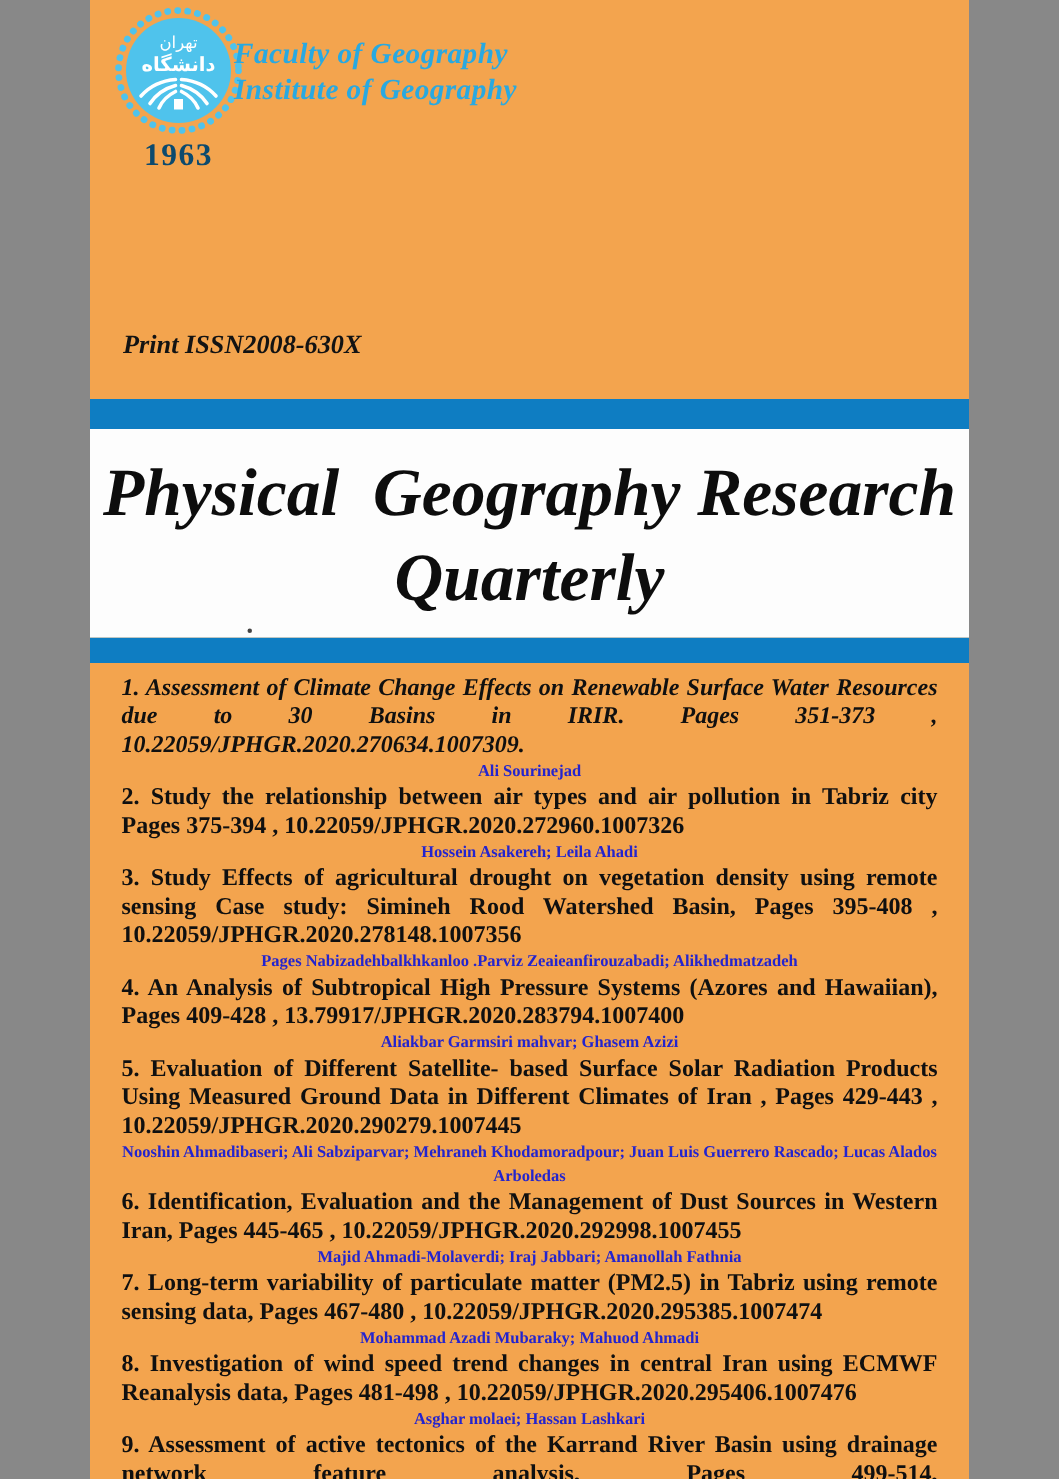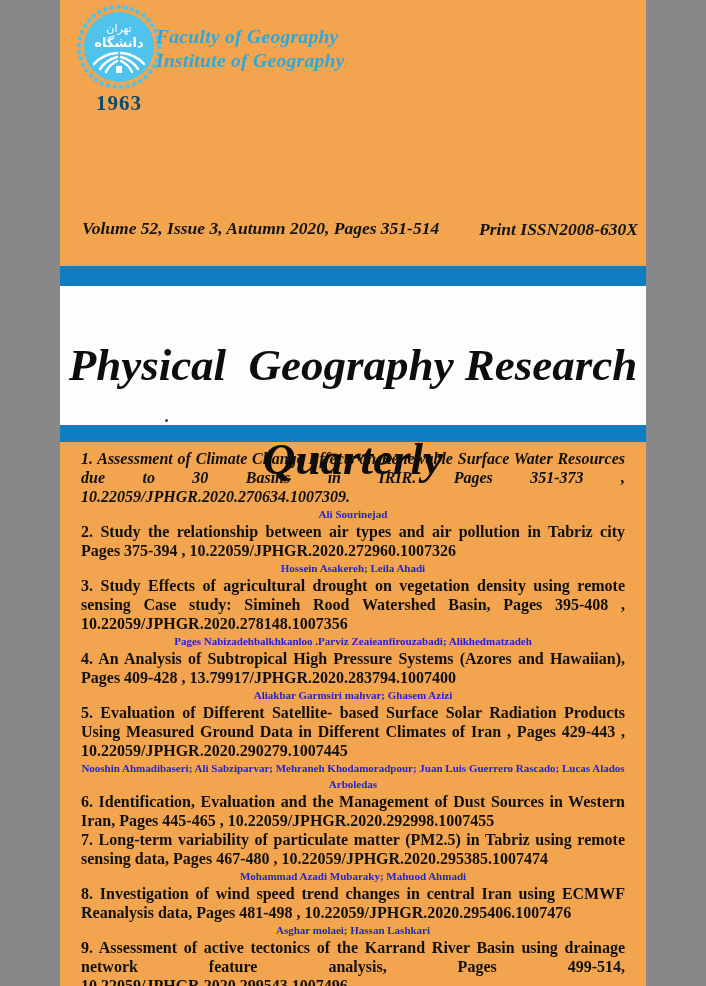--- a/index.html
+++ b/index.html
@@ -29,21 +29,21 @@
   }
   .issn { line-height:22px; text-align:left; }
   
   .bar-top { height:20px; background:#0E7DC2; }
   .bar-bottom { height:17px; background:#0E7DC2; }
   .title-band {
     position:relative; height:139px; background:#FDFDFD;
     text-align:center; color:#0D0D0D;
   }
   .jtitle { font-weight:bold; font-style:italic; font-size:45px; line-height:57px; padding-top:14px; }
-  .jtitle .tline { white-space:pre;margin-top:37px; }
+  .jtitle .tline { white-space:pre; }
   .stray-dot {
     position:absolute; left:105px; bottom:3px; width:3px; height:3px;
     background:#444; border-radius:50%;
   }
   
   .articles { padding:7px 21px 0 21px; }
   .art-title {
     color:#101010; font-weight:bold; font-size:16px; line-height:19px;
     text-align:justify;
   }
@@ -78,21 +78,20 @@
         </g>
         <rect x="40" y="62" width="6" height="7" fill="#ffffff"></rect>
       </svg>
       <div class="year">1963</div>
     </div>
     <div class="brand">
       <div>Faculty of Geography</div>
       <div>Institute of Geography</div>
     </div>
     <div class="issue-row">
-      <div>Volume 52, Issue 3, Autumn 2020, Pages 351-514</div>
       <div class="issn">
         <div>Print ISSN2008-630X</div>
       </div>
     </div>
   </div>
 
   <div class="bar-top"></div>
 
   <div class="title-band">
     <div class="jtitle">
@@ -126,20 +125,21 @@
       <div class="art-authors">Aliakbar Garmsiri mahvar; Ghasem Azizi</div>
     </div>
 
     <div>
       <div class="art-title">5. Evaluation of Different Satellite- based Surface Solar Radiation Products Using Measured Ground Data in Different Climates of Iran , Pages 429-443 , 10.22059/JPHGR.2020.290279.1007445</div>
       <div class="art-authors">Nooshin Ahmadibaseri; Ali Sabziparvar; Mehraneh Khodamoradpour; Juan Luis Guerrero Rascado; Lucas Alados Arboledas</div>
     </div>
 
     <div>
       <div class="art-title">6. Identification, Evaluation and the Management of Dust Sources in Western Iran, Pages 445-465 , 10.22059/JPHGR.2020.292998.1007455</div>
+      <div class="art-authors">Majid Ahmadi-Molaverdi; Iraj Jabbari; Amanollah Fathnia</div>
     </div>
 
     <div>
       <div class="art-title">7. Long-term variability of particulate matter (PM2.5) in Tabriz using remote sensing data, Pages 467-480 ,  10.22059/JPHGR.2020.295385.1007474</div>
       <div class="art-authors">Mohammad Azadi Mubaraky; Mahuod Ahmadi</div>
     </div>
 
     <div>
       <div class="art-title">8. Investigation of wind speed trend changes in central Iran using ECMWF Reanalysis data, Pages 481-498 ,  10.22059/JPHGR.2020.295406.1007476</div>
       <div class="art-authors">Asghar molaei; Hassan Lashkari</div>

